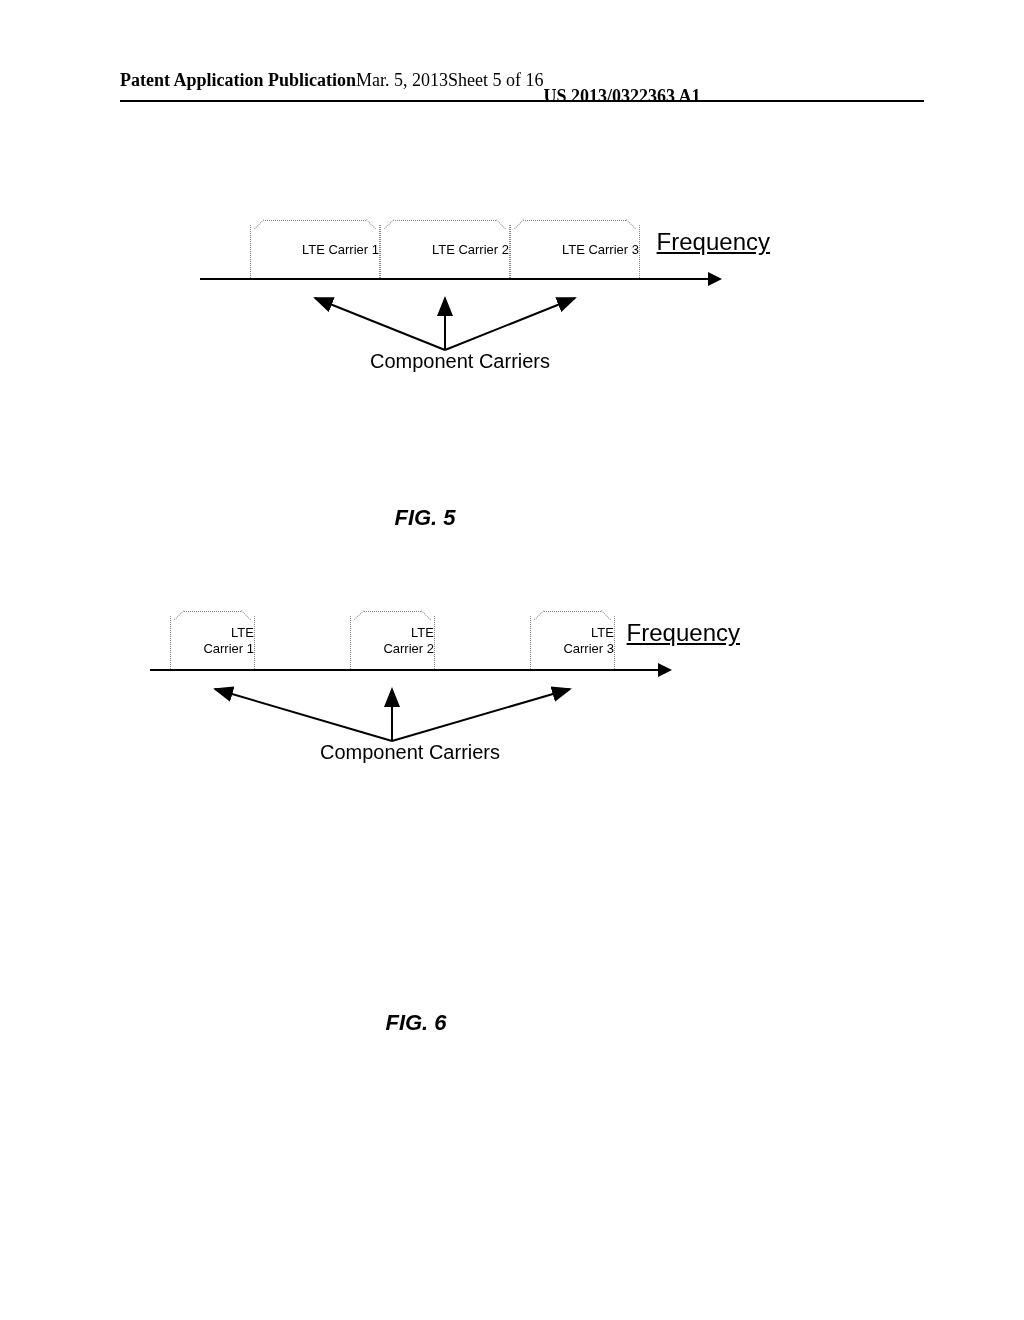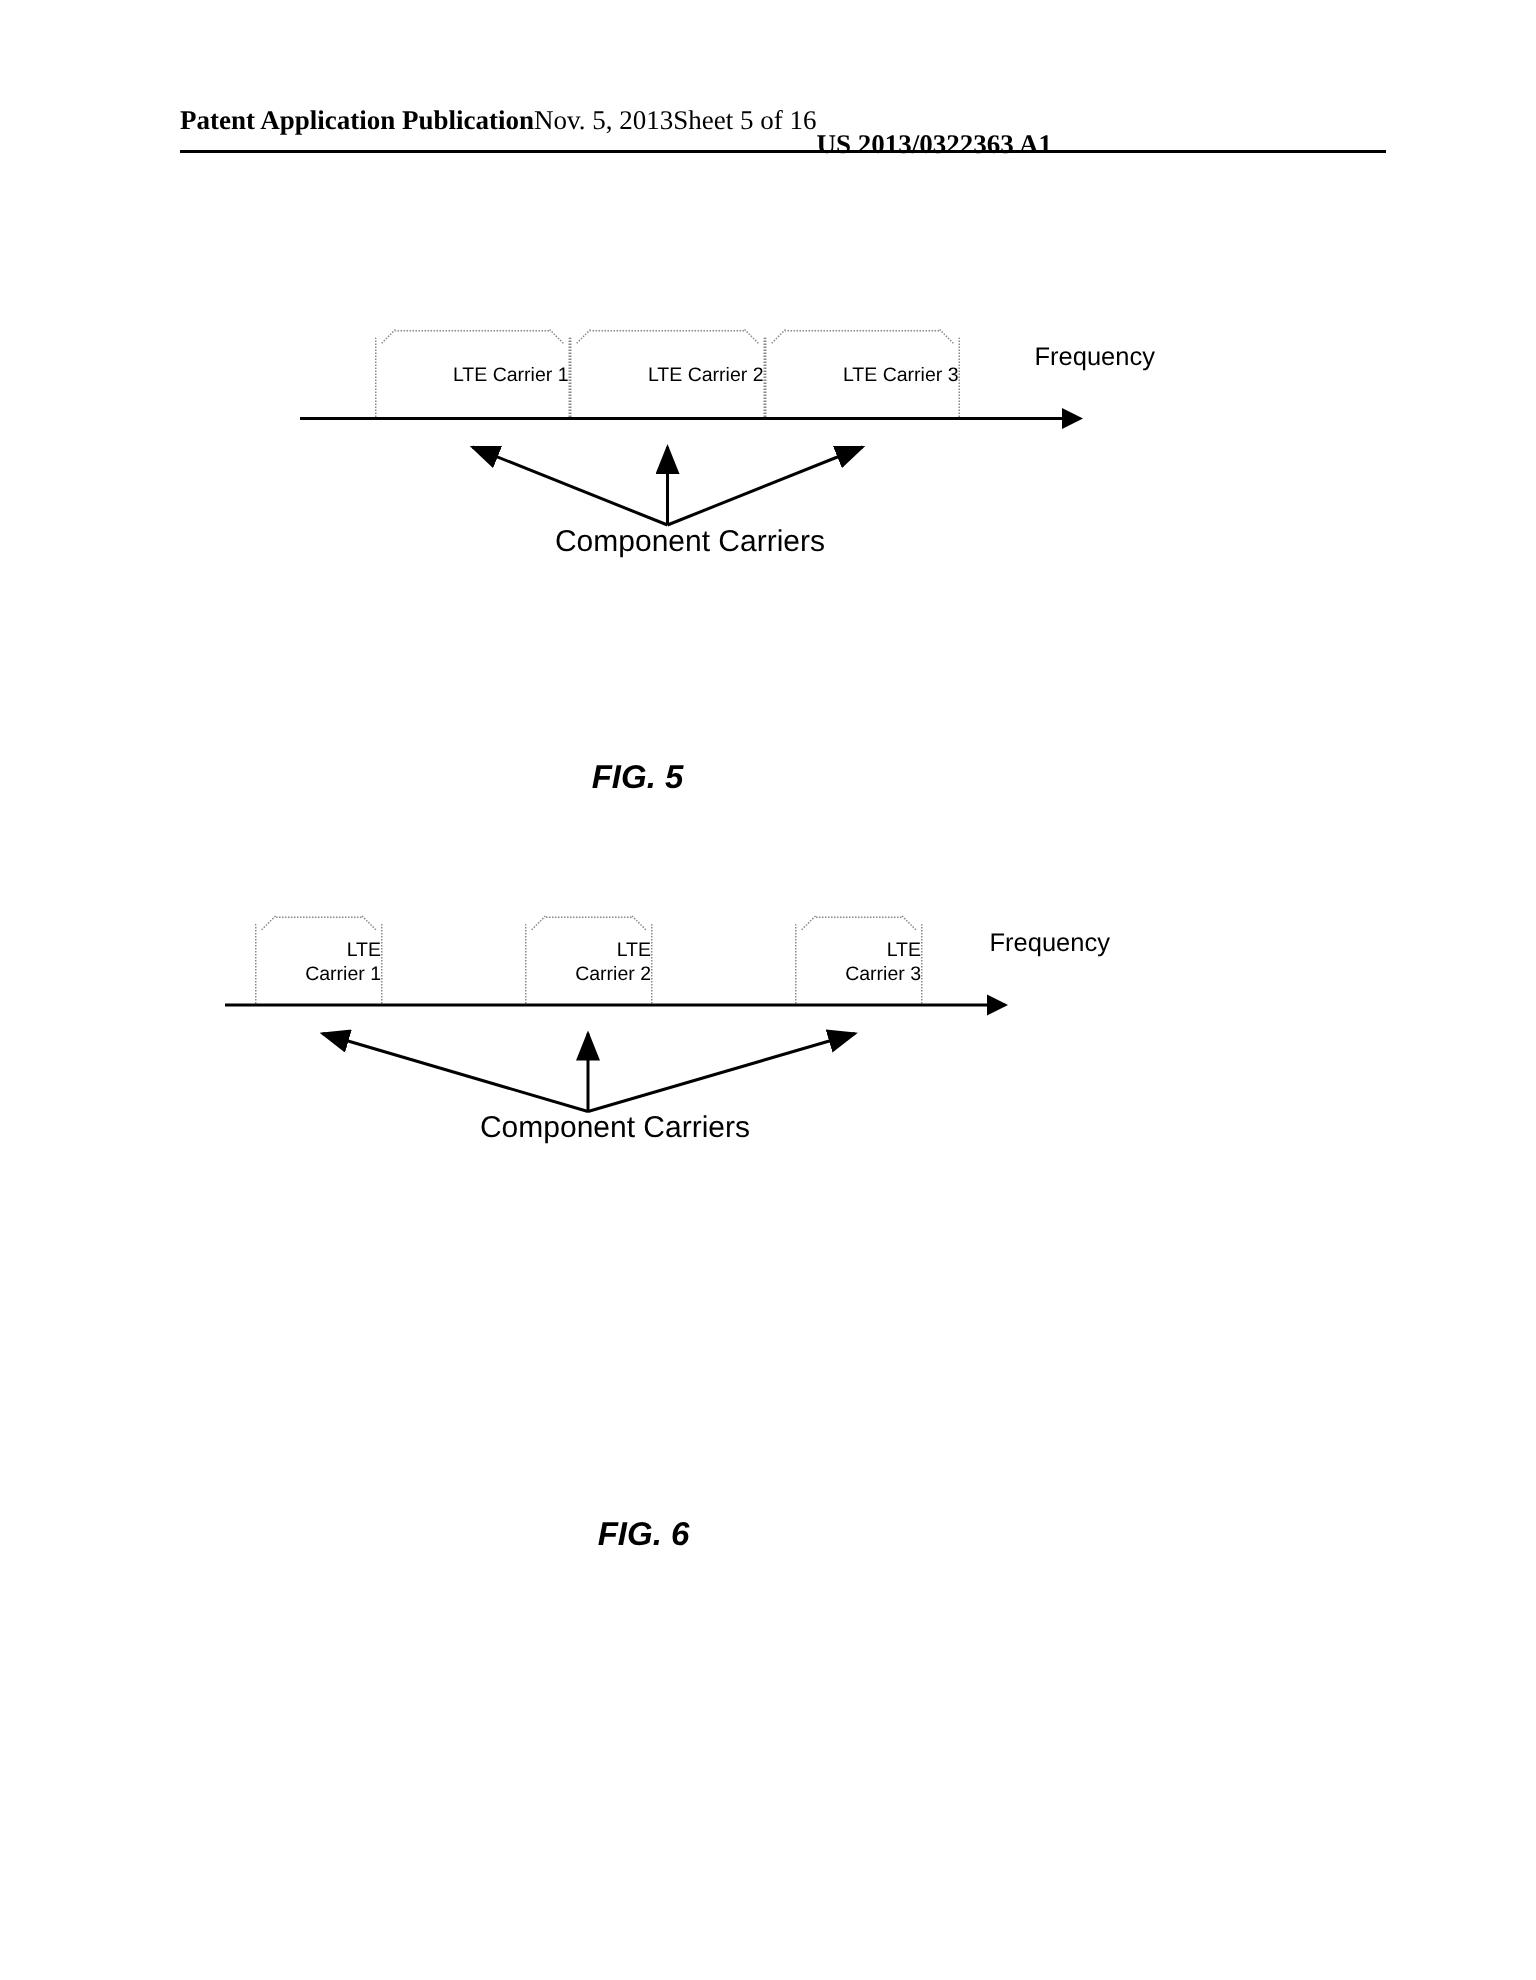--- a/index.html
+++ b/index.html
@@ -96,57 +96,58 @@
     top: -6px;
     width: 0; height: 0;
     border-left: 14px solid #000;
     border-top: 7px solid transparent;
     border-bottom: 7px solid transparent;
   }
   .freqlabel {
     position: absolute;
     right: -50px;
     top: 20px;
-    font-size: 17px;
+    font-size: 24px;
+    text-decoration: underline;
   }
 
   .cc-label {
     text-align: center;
     font-size: 20px;
     margin-top: 70px;
   }
 
   .figlabel {
     position: absolute;
     font-size: 22px;
     font-weight: bold;
     font-style: italic;
     width: 100%;
     text-align: center;
   }
   .lbl5 { top: 505px; left: 0; width: 850px; }
-  .lbl6 { top: 1010px; left: 13px; width: 832px; }
+  .lbl6 { top: 1010px; left: 0; width: 832px; }
 
   svg.conn {
     position: absolute;
     left: 0;
     top: 70px;
     width: 100%;
     height: 80px;
     overflow: visible;
   }
 </style>
 </head>
 <body>
 
 <div class="page">
 
   <div class="header">
     <span class="pub">Patent Application Publication</span>
-    <span class="date">Nov. 5, 2013</span>
+    <span class="date">Mar. 5, 2013</span>
     <span class="sheet">Sheet 5 of 16</span>
     <span class="us">US 2013/0322363 A1</span>
   </div>
   <div class="rule"></div>
 
   <div class="figwrap fig5">
     <div class="carrier-row">
       <div class="carrier" style="left:50px;  width:130px;">
         <div class="cut cut-l"></div>
           <div class="cut cut-r"></div>

